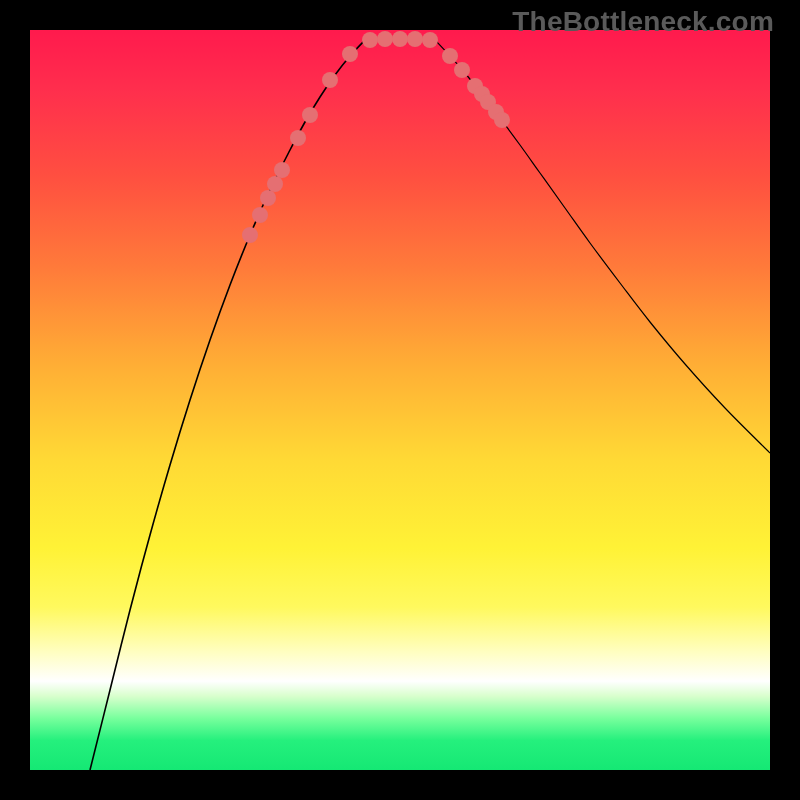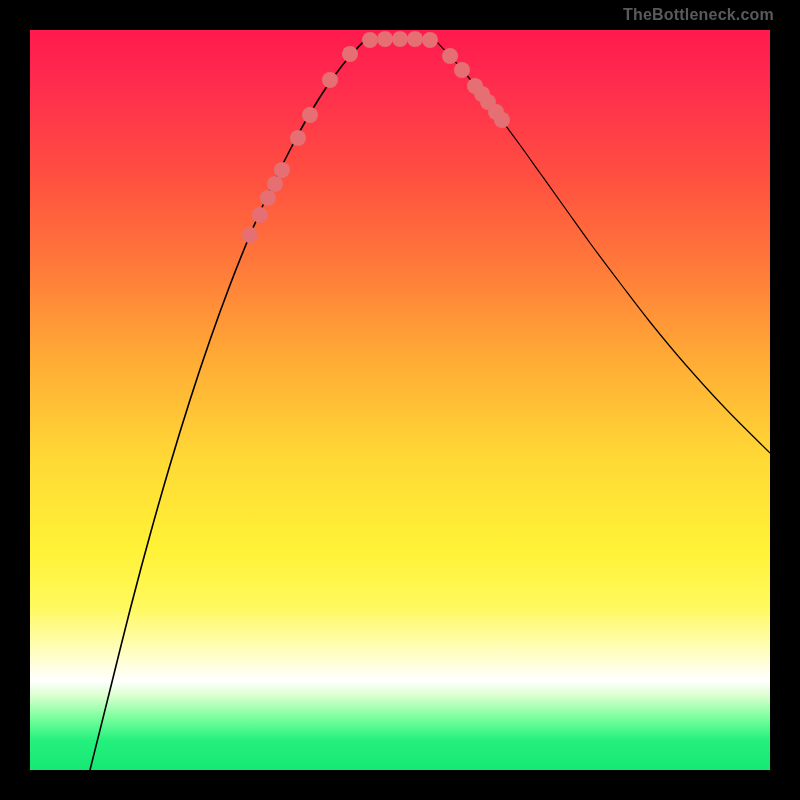--- a/index.html
+++ b/index.html
@@ -31,21 +31,21 @@
       #d9ffcd 90%,
       #78ff9d 93%,
       #25f07d 96%,
       #15e874 100%);
   }
   .attribution {
     position: absolute;
     top: 6px;
     right: 26px;
     color: #5a5a5a;
-    font-size: 16px;
+    font-size: 28px;
     font-weight: 600;
     letter-spacing: 0.2px;
   }
   svg.plot {
     position: absolute;
     left: 0;
     top: 0;
     width: 740px;
     height: 740px;
   }

